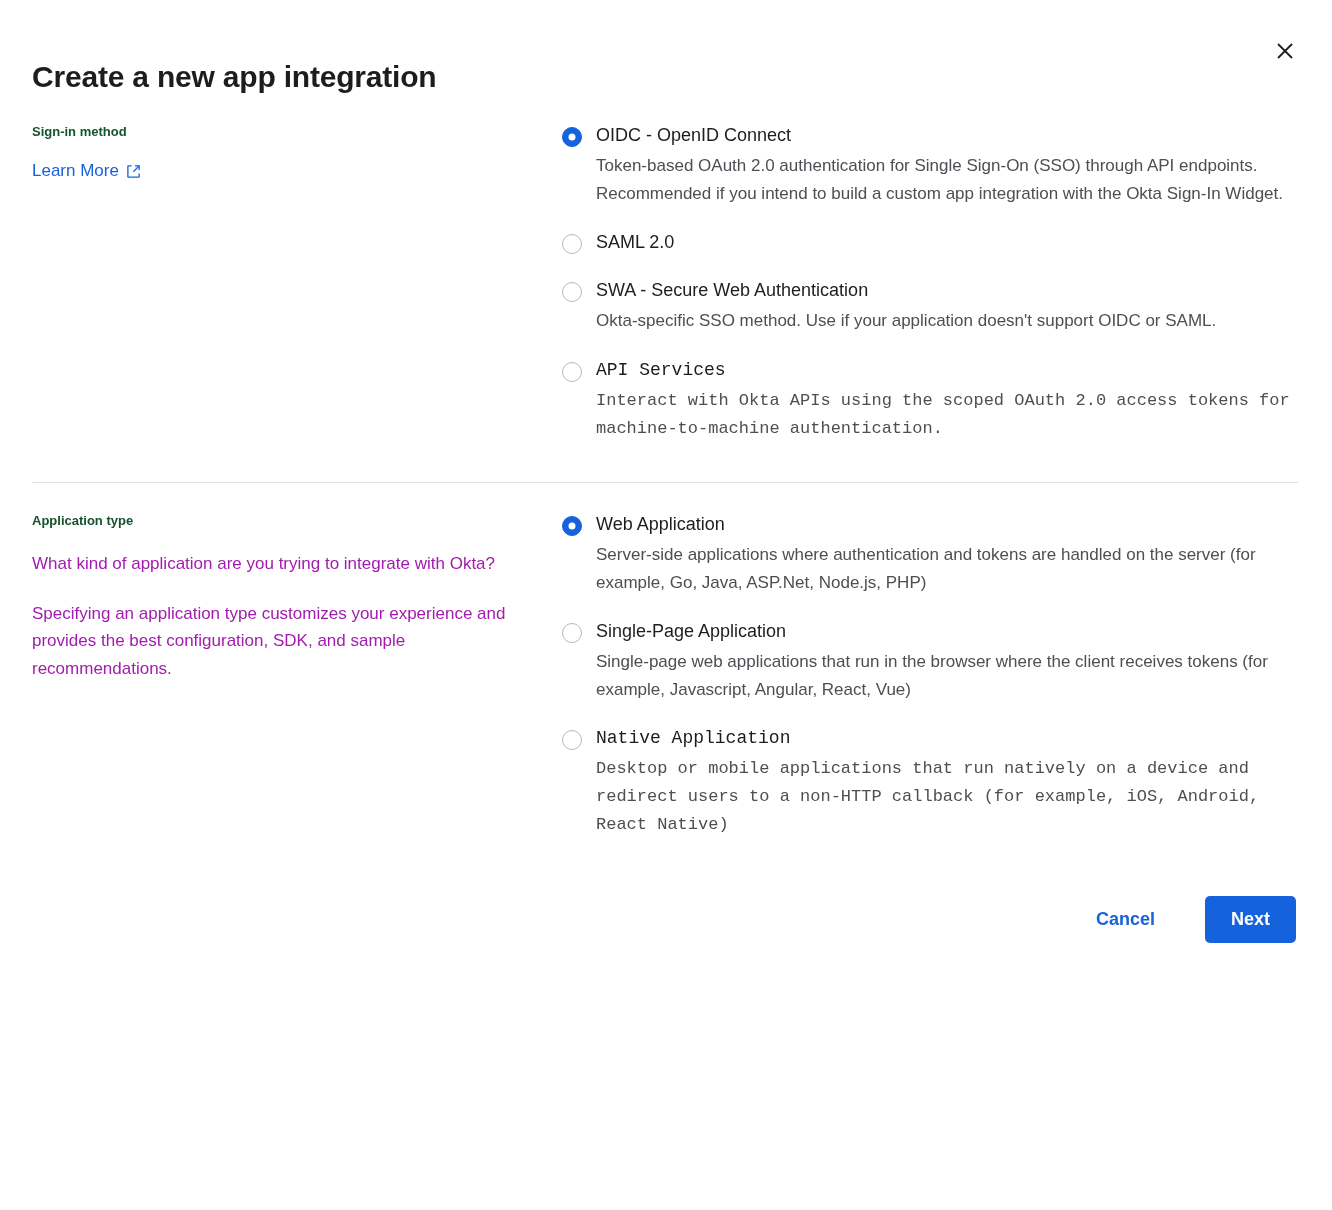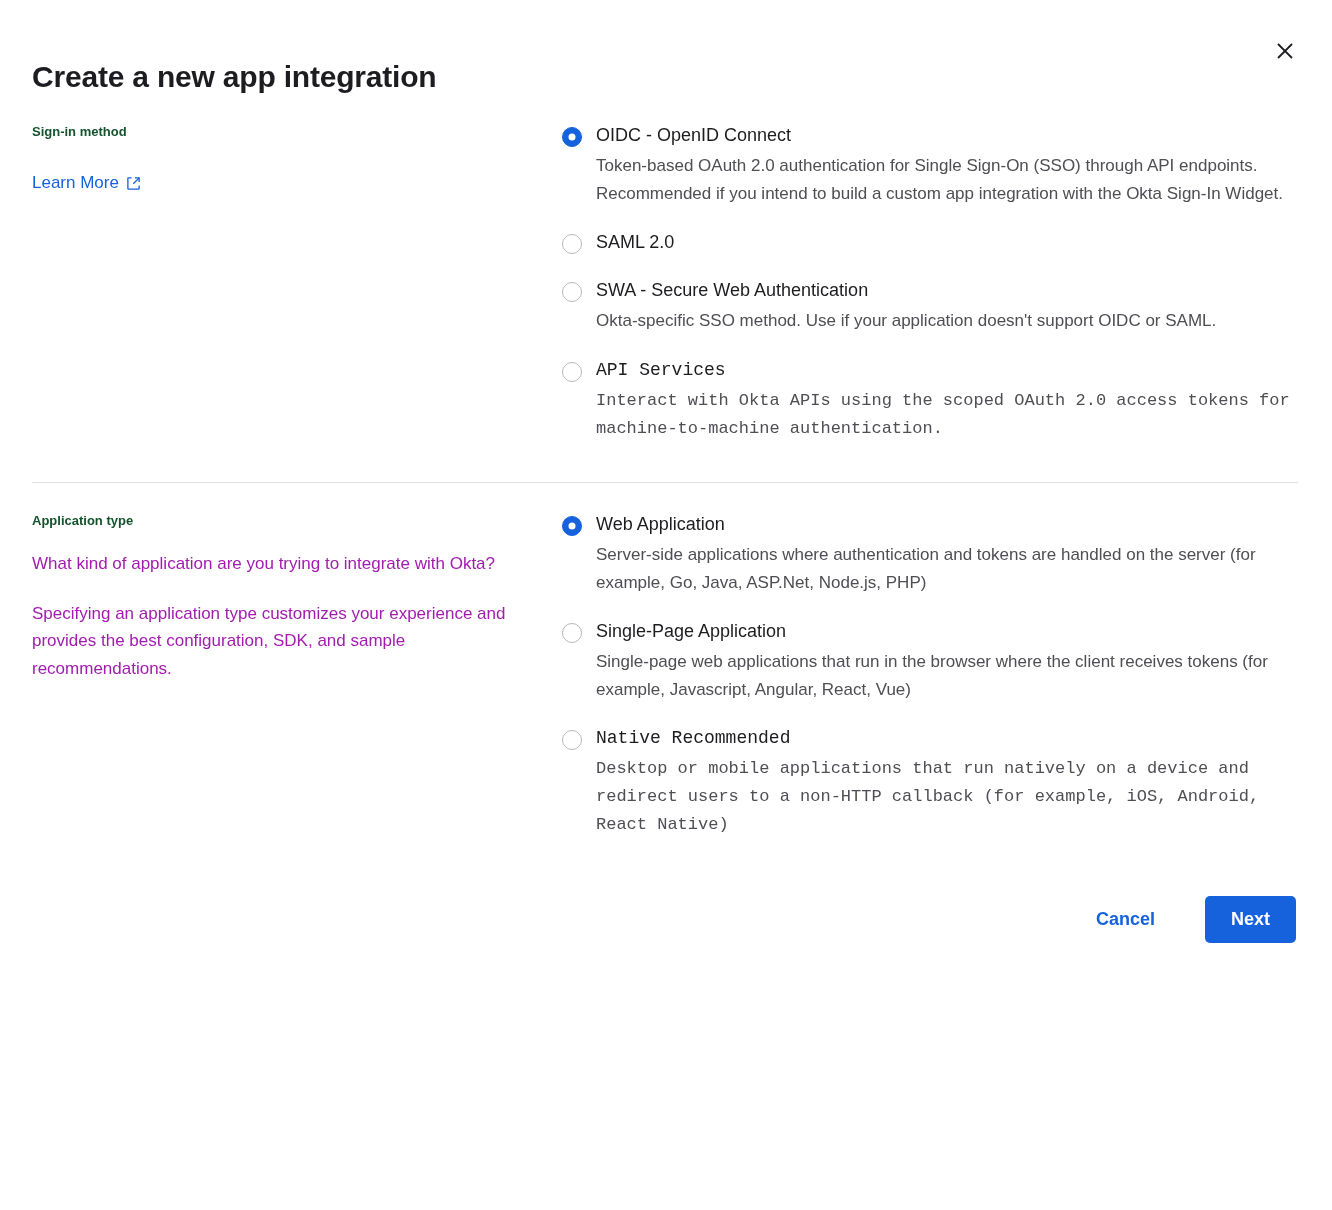--- a/index.html
+++ b/index.html
@@ -71,21 +71,21 @@
     font-size: 13px;
     font-weight: 700;
     color: #14532d;
     margin: 0 0 0 0;
   }
 
   .learn-more {
     display: inline-flex;
     align-items: center;
     gap: 7px;
-    margin-top: 34px;
+    margin-top: 22px;
     font-size: 17px;
     color: #1662dd;
     text-decoration: none;
     cursor: pointer;
     justify-content: center;
   }
   .ext-icon { display: inline-block; width: 15px; height: 15px; }
 
   .side-desc {
     font-size: 17px;
@@ -274,21 +274,21 @@
         <span class="radio"></span>
         <div class="radio-body">
           <span class="radio-label">Single-Page Application</span>
           <div class="radio-desc">Single-page web applications that run in the browser where the client receives tokens (for example, Javascript, Angular, React, Vue)</div>
         </div>
       </div>
 
       <div class="radio-row">
         <span class="radio"></span>
         <div class="radio-body">
-          <span class="radio-label">Native Recommended</span>
+          <span class="radio-label">Native Application</span>
           <div class="radio-desc">Desktop or mobile applications that run natively on a device and redirect users to a non-HTTP callback (for example, iOS, Android, React Native)</div>
         </div>
       </div>
 
     </div>
   </div>
 
   <div class="footer">
     <button class="btn-cancel">Cancel</button>
     <button class="btn-next">Next</button>

